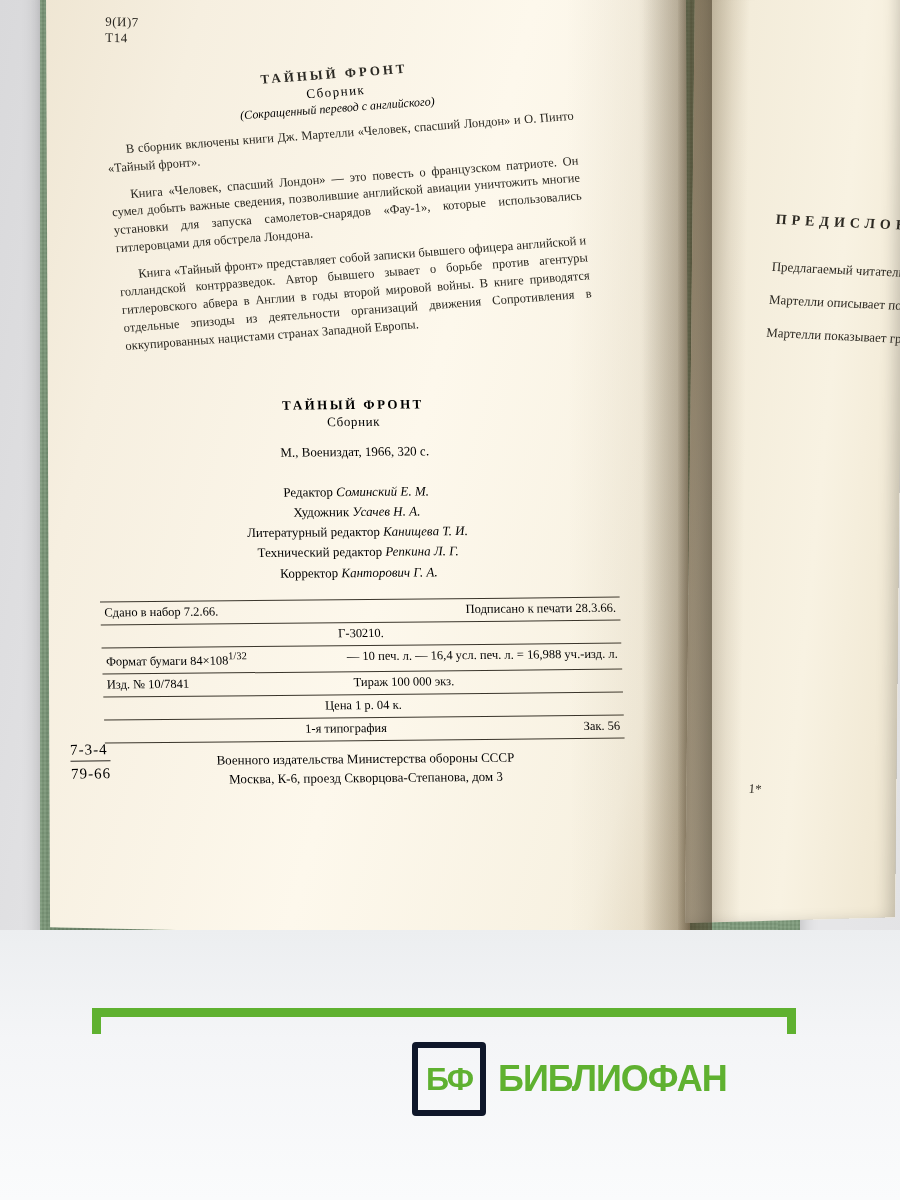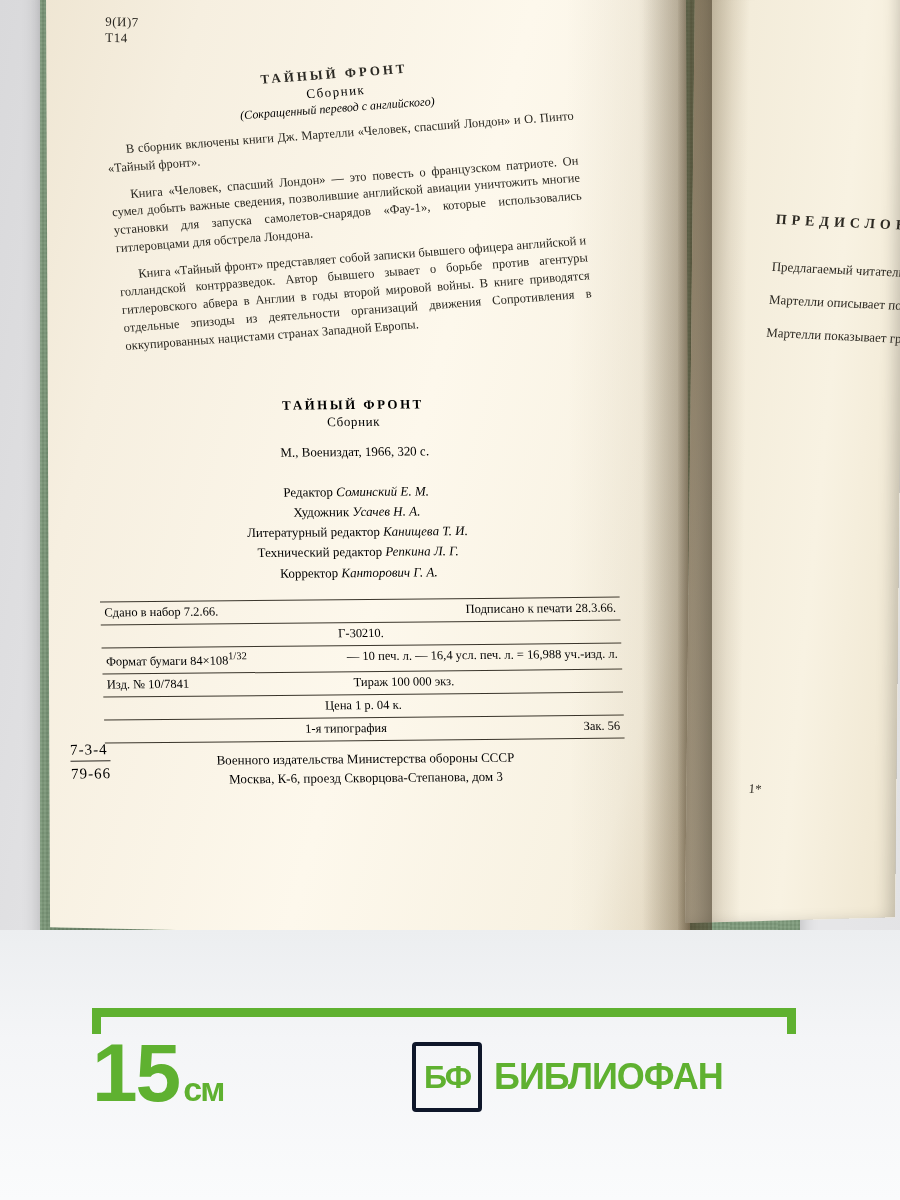--- a/index.html
+++ b/index.html
@@ -304,21 +304,21 @@
 
   .brand {
     position: absolute;
     left: 412px; top: 1042px;
     display: flex;
     align-items: center;
     gap: 12px;
   }
   .brand-logo {
     width: 62px; height: 62px;
-    border: 4px solid #0f172a;
+    border: 6px solid #0f172a;
     border-radius: 4px;
     position: relative;
     color: #5fb130;
     font-family: "Liberation Sans", sans-serif;
     font-weight: 700;
     font-size: 32px;
     display: flex;
     align-items: center;
     justify-content: center;
     letter-spacing: -2px;
@@ -447,22 +447,19 @@
   </div>
 
   <div class="desk-bottom"></div>
 
   <div class="ruler">
     <div class="tick-l"></div>
     <div class="bar"></div>
     <div class="tick-r"></div>
   </div>
 
-  <div class="measure">
-    <span>15</span><span class="unit">см</span>
-  </div>
 
   <div class="brand">
     <div class="brand-logo">БФ</div>
     <div class="brand-name">БИБЛИОФАН</div>
   </div>
 
 </div>
 
 </body></html>

